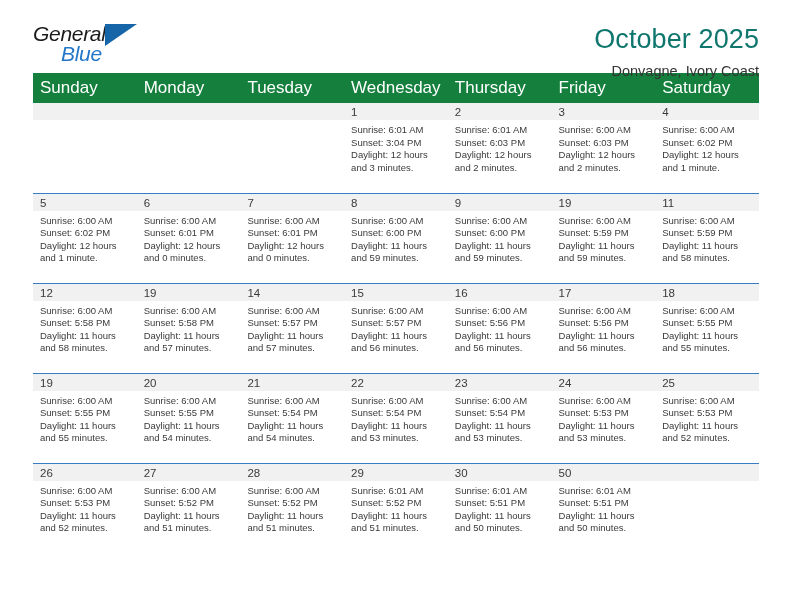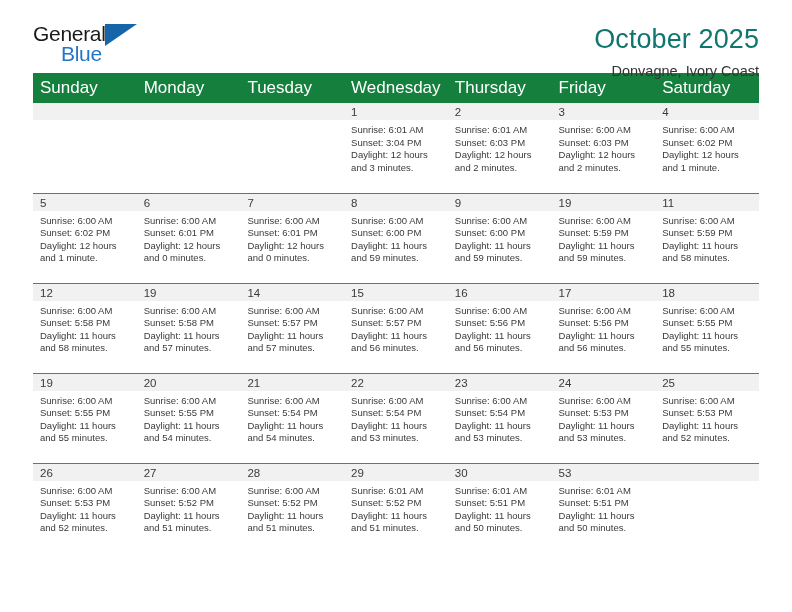--- a/index.html
+++ b/index.html
@@ -29,20 +29,21 @@
     justify-content: space-between;
     height: 72px;
     padding-top: 22px;
     box-sizing: border-box;
   }
   .logo {
     position: relative;
     width: 120px;
     height: 46px;
     flex: 0 0 auto;
+    font-style: italic;
   }
   .logo-general {
     position: absolute;
     left: 0;
     top: 0;
     font-size: 21px;
     letter-spacing: -0.3px;
     color: #1b1b1b;
     line-height: 24px;
   }
@@ -447,21 +448,21 @@
           <td>
             <div class="daynum">30</div>
             <div class="dayinfo">
               <div>Sunrise: 6:01 AM</div>
               <div>Sunset: 5:51 PM</div>
               <div>Daylight: 11 hours</div>
               <div>and 50 minutes.</div>
             </div>
           </td>
           <td>
-            <div class="daynum">53</div>
+            <div class="daynum">50</div>
             <div class="dayinfo">
               <div>Sunrise: 6:01 AM</div>
               <div>Sunset: 5:51 PM</div>
               <div>Daylight: 11 hours</div>
               <div>and 50 minutes.</div>
             </div>
           </td>
           <td class="empty">
             <div class="daynum">&nbsp;</div>
           </td>

